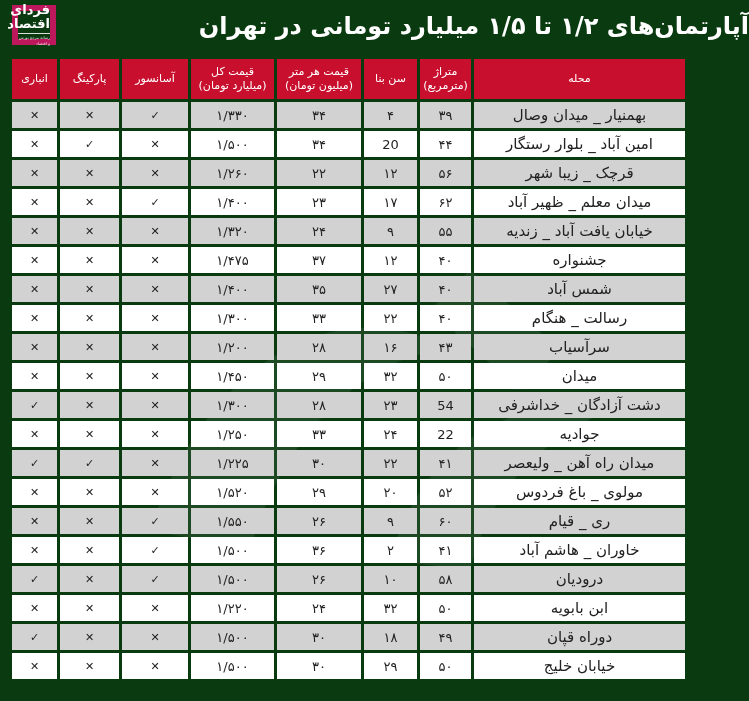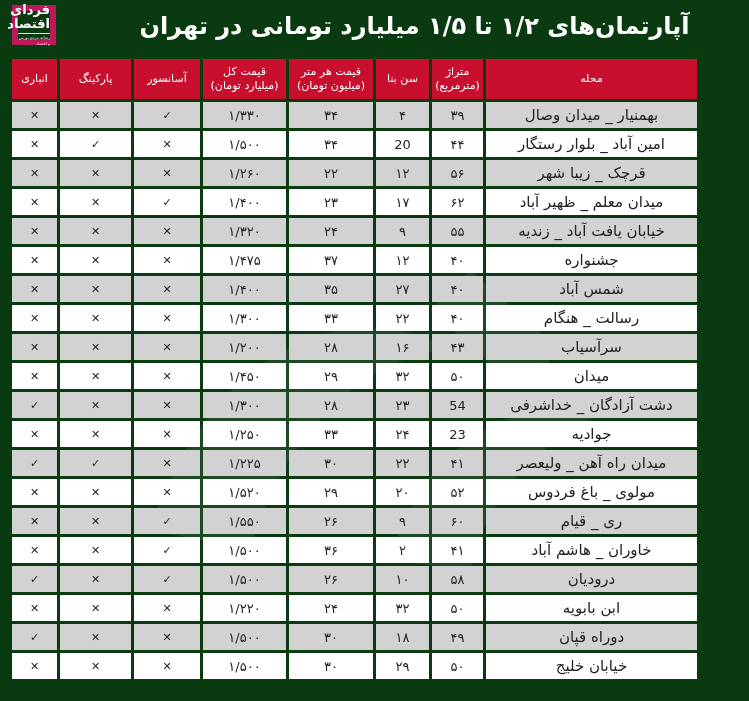--- a/index.html
+++ b/index.html
@@ -12,21 +12,21 @@
   .logo {
     position:absolute; left:12px; top:5px; width:44px; height:40px;
     border:6px solid #be185d; box-sizing:border-box;
     display:flex; flex-direction:column; align-items:flex-end; justify-content:center;
     color:#fff;
   }
   .logo .main { font-size:13px; font-weight:bold; line-height:14px; direction:rtl; }
   .logo .sub { font-size:4px; line-height:6px; border-top:1px solid #fff; margin-top:2px; padding-top:1px; opacity:.85; direction:rtl; }
   .title {
     position:absolute; left:80px; right:0; top:6px; height:40px;
-    text-align:center; color:#fff; font-size:24px; font-weight:bold; line-height:40px;
+    color:#fff; font-size:24px; font-weight:bold; line-height:40px;
     direction:rtl;
   }
   table {
     position:absolute; left:9px; top:56px;
     border-collapse:separate; border-spacing:3px 3px;
     direction:rtl;
   }
   th {
     background:#c8102e; color:#fff; font-weight:normal;
     font-size:11px; line-height:14px; height:40px; padding:0;
@@ -63,21 +63,21 @@
 
 <table>
   <thead>
     <tr>
       <th style="width:211px"><span>محله</span></th>
       <th style="width:51px"><span>متراژ</span><br><span>(مترمربع)</span></th>
       <th style="width:53px"><span>سن بنا</span></th>
       <th style="width:84px"><span>قیمت هر متر</span><br><span>(میلیون تومان)</span></th>
       <th style="width:83px"><span>قیمت کل</span><br><span>(میلیارد تومان)</span></th>
       <th style="width:66px"><span>آسانسور</span></th>
-      <th style="width:71px"><span>پارکینگ</span></th>
+      <th style="width:59px"><span>پارکینگ</span></th>
       <th style="width:45px"><span>انباری</span></th>
     </tr>
   </thead>
   <tbody id="tbody">
       <tr class="odd">
         <td class="name">بهمنیار _ میدان وصال</td>
         <td>۳۹</td>
         <td>۴</td>
         <td>۳۴</td>
         <td>۱/۳۳۰</td>
@@ -180,21 +180,21 @@
         <td>54</td>
         <td>۲۳</td>
         <td>۲۸</td>
         <td>۱/۳۰۰</td>
         <td class="mark">✕</td>
         <td class="mark">✕</td>
         <td class="mark">✓</td>
       </tr>
       <tr class="even">
         <td class="name">جوادیه</td>
-        <td>23</td>
+        <td>22</td>
         <td>۲۴</td>
         <td>۳۳</td>
         <td>۱/۲۵۰</td>
         <td class="mark">✕</td>
         <td class="mark">✕</td>
         <td class="mark">✕</td>
       </tr>
       <tr class="odd">
         <td class="name">میدان راه آهن _ ولیعصر</td>
         <td>۴۱</td>

